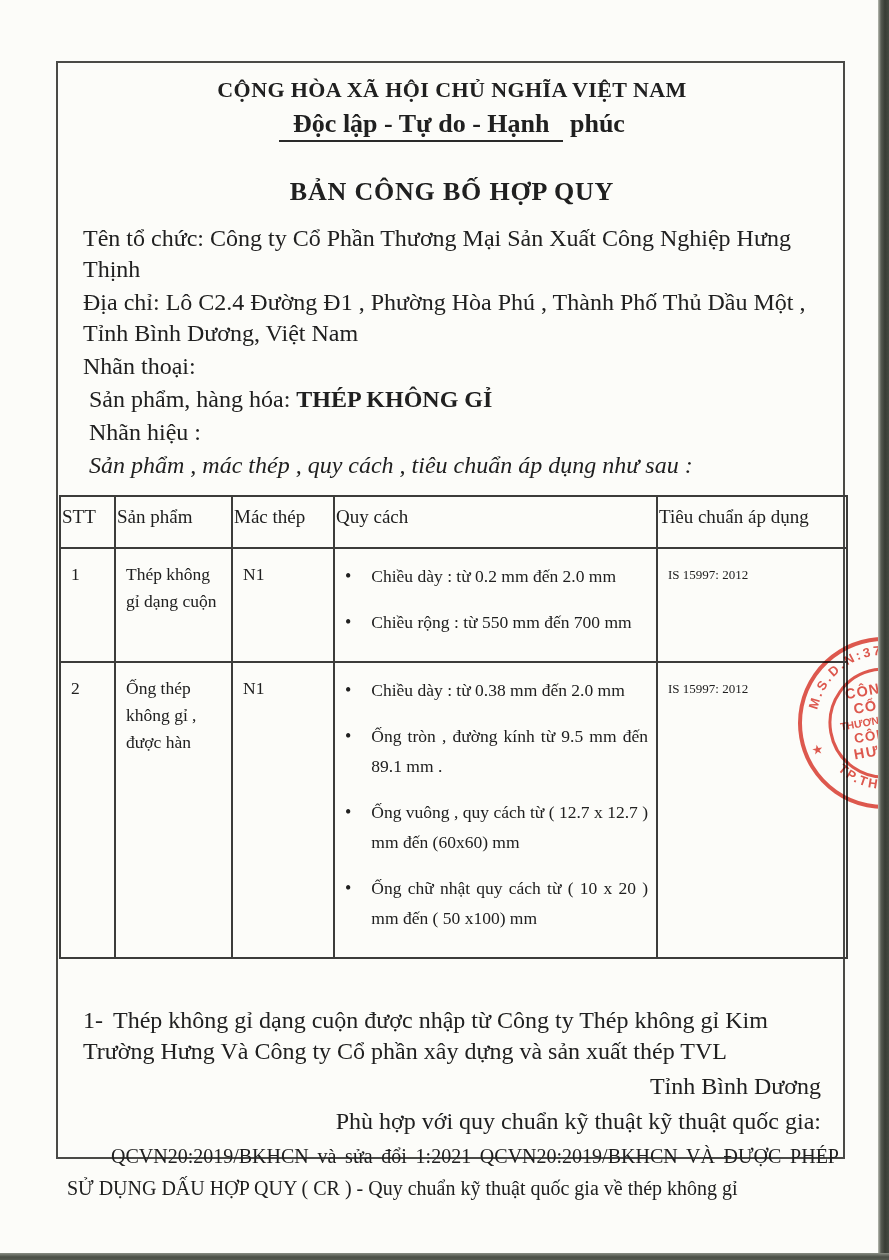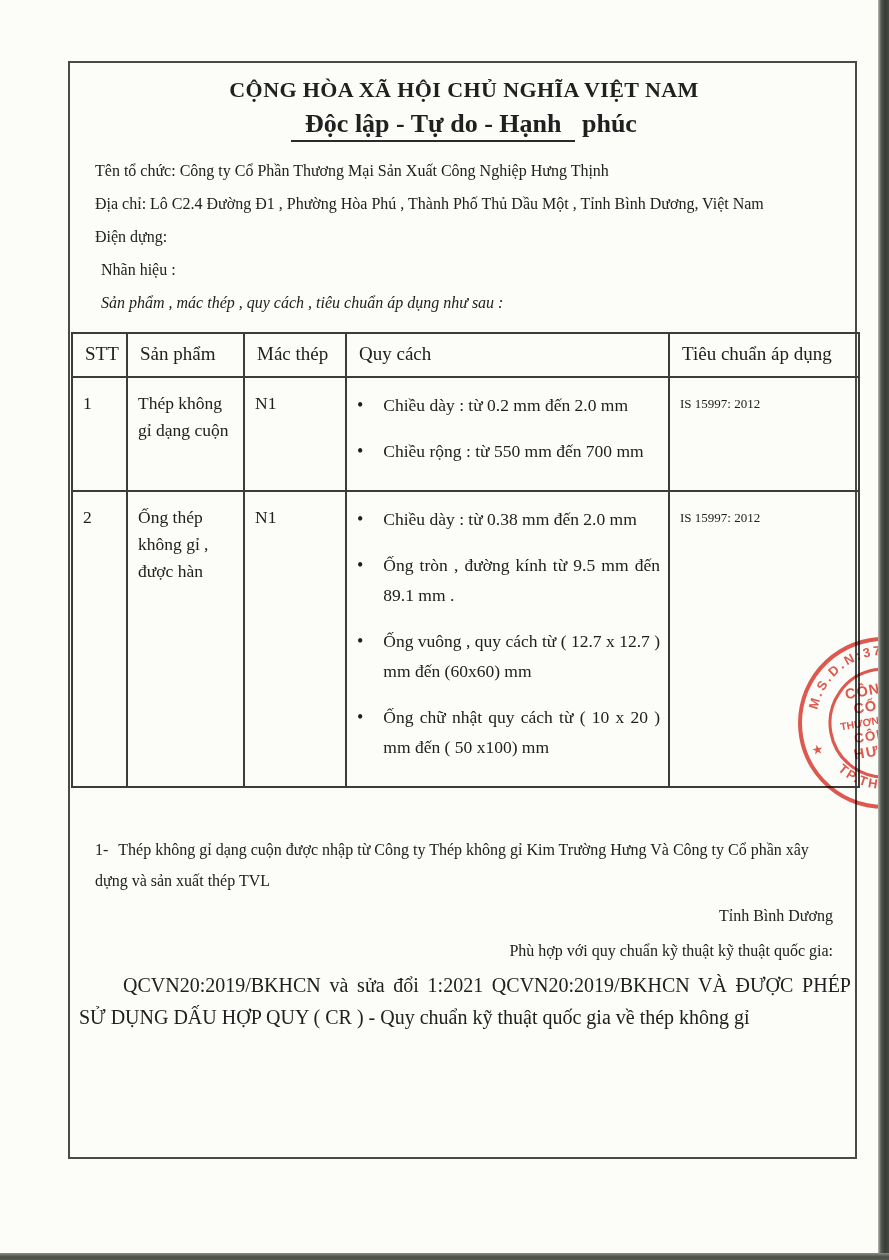--- a/index.html
+++ b/index.html
@@ -9,67 +9,67 @@
     font-family:"Liberation Serif","DejaVu Serif",serif;
     color:#202020;
   }
   
   .edge-right{position:absolute;top:0;right:0;width:11px;height:1260px;z-index:60;
     background:linear-gradient(to right,#b9bcb3 0px,#565b52 3px,#383d35 7px,#454a41 11px);}
   .edge-bottom{position:absolute;left:0;bottom:0;width:889px;height:7px;z-index:60;
     background:linear-gradient(to bottom,#8a8e85 0px,#4a4f46 4px,#565b52 7px);}
   
   .frame{
-    position:absolute;left:68px;top:61px;width:789px;height:1098px;
+    position:absolute;left:56px;top:61px;width:789px;height:1098px;
     border:2px solid #4a4a47;box-sizing:border-box;
     padding:12px 22px 0 25px;
   }
   .center{text-align:center;}
   .nat-title{font-size:22px;font-weight:bold;letter-spacing:.4px;margin:2px 0 0 0;}
   .motto{font-size:26px;font-weight:bold;margin-top:6px;}
   .motto .u{border-bottom:2px solid #2a2a2a;padding:0 14px 2px 14px;}
   .doc-title{font-size:26px;font-weight:bold;letter-spacing:.8px;margin-top:38px;}
   .doc-number{font-size:20px;margin-top:12px;}
   p{margin:0;}
-  .body-text{font-size:16px;line-height:31px;}
+  .body-text{font-size:24px;line-height:31px;}
   .info{margin-top:16px;}
   .info p{margin-top:2px;}
   .indent1{padding-left:6px;}
   .bold{font-weight:bold;}
   .intro-line{margin-top:6px;font-style:italic;}
   
   table.spec{
     border-collapse:collapse;table-layout:fixed;
     width:787px;margin-left:-24px;margin-top:14px;
     font-size:17.5px;
   }
   table.spec col.c1{width:55px;}
   table.spec col.c2{width:117px;}
   table.spec col.c3{width:102px;}
   table.spec col.c4{width:323px;}
   table.spec col.c5{width:190px;}
   table.spec th,table.spec td{
     border:2px solid #3c3c3a;vertical-align:top;box-sizing:border-box;
     font-weight:normal;text-align:left;
   }
-  table.spec th{height:44px;padding:9px 8px 6px 12px;font-size:19px;}
+  table.spec th{height:52px;padding:9px 8px 6px 1px;font-size:19px;}
   table.spec td{padding:12px 8px 8px 10px;line-height:27px;}
   td.cstt,th.hstt{text-align:center;padding-left:4px;padding-right:4px;}
   td.cgrade{text-align:center;}
   td.cprod{text-align:justify;padding-right:10px;}
   td.cspec{padding-left:34px;padding-right:12px;}
   .spec-item{display:flex;gap:20px;margin-bottom:16px;line-height:30px;}
   .spec-item .bullet{flex:0 0 auto;font-size:18px;line-height:30px;}
   .spec-item .stxt{text-align:justify;}
   td.r1{height:93px;}
   td.r2{height:240px;}
   td.cstd{padding-left:10px;font-size:13px;}
   
   .notes{margin-top:46px;}
-  .note{font-size:16px;line-height:31px;margin-top:4px;}
+  .note{font-size:24px;line-height:31px;margin-top:4px;}
   .note .nnum{padding-right:10px;}
   .note2{padding-left:24px;text-indent:-24px;}
   .flush{margin-left:-12px;margin-top:4px;text-align:right;}
   .regulation{
     margin-left:-16px;margin-top:3px;width:772px;
     text-align:justify;text-indent:44px;font-size:20px;line-height:32px;
   }
   
   .stamp{position:absolute;left:790px;top:630px;width:200px;height:190px;z-index:20;
     mix-blend-mode:multiply;}
@@ -78,25 +78,27 @@
 </style>
 </head>
 <body>
 
 <div class="frame">
 
   <p class="center nat-title">CỘNG HÒA XÃ HỘI CHỦ NGHĨA VIỆT NAM</p>
 
   <p class="center motto"><span class="u">Độc lập - Tự do - Hạnh</span> <span>phúc</span></p>
 
+  <p class="center doc-title">BẢN CÔNG BỐ HỢP QUY</p>
 
   <div class="info body-text">
     <p>Tên tổ chức: Công ty Cổ Phần Thương Mại Sản Xuất Công Nghiệp Hưng Thịnh</p>
     <p>Địa chỉ: Lô C2.4 Đường Đ1 , Phường Hòa Phú , Thành Phố Thủ Dầu Một , Tỉnh Bình Dương, Việt Nam</p>
-    <p>Điện dựng:</p>
+    <p>Nhãn thoại:</p>
+    <p class="indent1"><span>Sản phẩm, hàng hóa:</span> <span class="bold">THÉP KHÔNG GỈ</span></p>
     <p class="indent1">Nhãn hiệu :</p>
     <p class="indent1 intro-line">Sản phẩm , mác thép , quy cách , tiêu chuẩn áp dụng như sau :</p>
   </div>
 
   <table class="spec">
     <colgroup>
         <col class="c1">
         <col class="c2">
         <col class="c3">
         <col class="c4">

